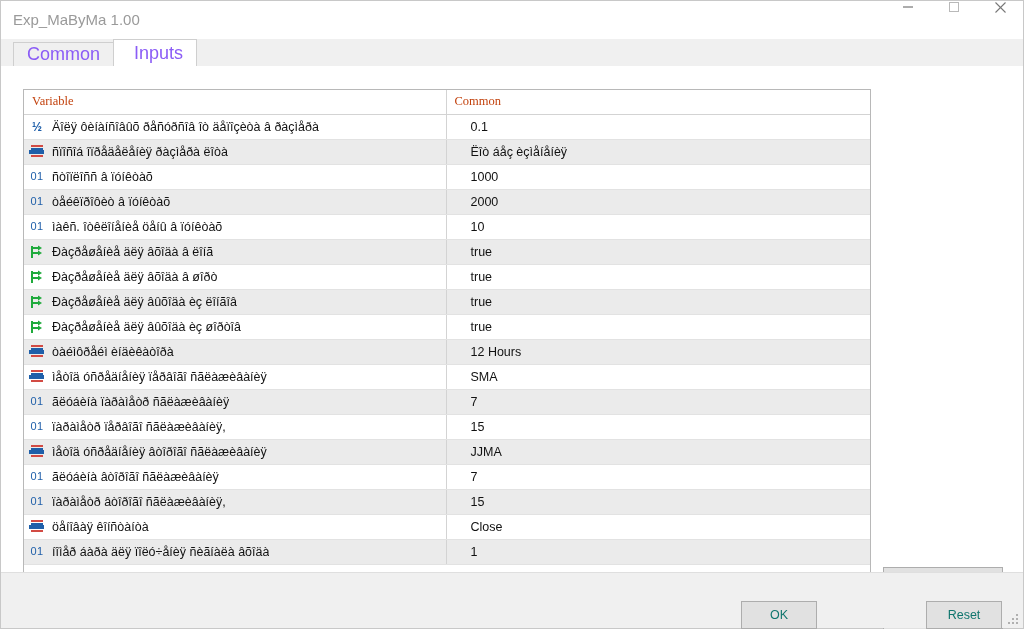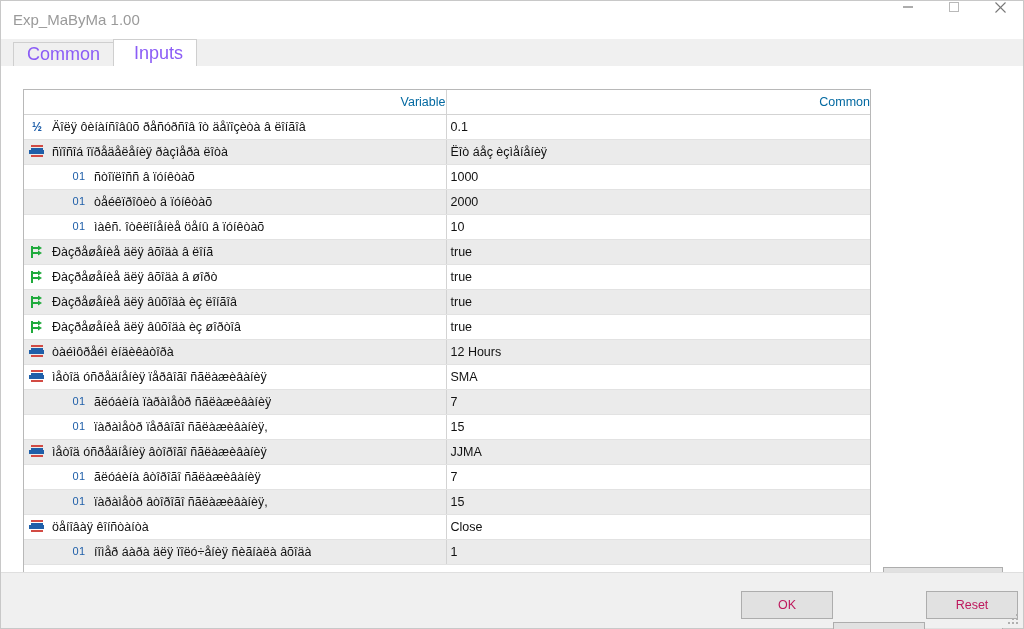--- a/index.html
+++ b/index.html
@@ -84,58 +84,58 @@
     table-layout: fixed;
     font-size: 12.5px;
     color: #111;
   }
   table#grid col.c1 { width: 422px; }
   table#grid col.c2 { width: 424px; }
   #grid thead th {
     height: 24px;
     font-weight: normal;
     font-size: 12.5px;
-    text-align: right;
-    color: #0369a1;
+    text-align: left;
+    color: #c2410c;
     background: #ffffff;
     padding: 0 0 0 8px;
     border-bottom: 1px solid #d3d3d3;
     border-right: 1px solid #d3d3d3;
+    font-family: Liberation Serif, serif;
   }
   #grid thead th.last { border-right: none; }
   #grid tbody td {
     height: 25px;
     padding: 0;
     border-bottom: 1px solid #e2e2e2;
     vertical-align: middle;
     overflow: hidden; white-space: nowrap;
   }
   #grid tbody td.var {
     border-right: 1px solid #d3d3d3;
     padding-left: 5px;
   }
-  #grid tbody td.val { padding-left: 4px; }
+  #grid tbody td.val { padding-left: 24px; }
   #grid tbody tr.alt td { background: #ebebeb; }
   .varcell { display: flex; align-items: center; gap: 7px; }
   .vname { overflow: hidden; text-overflow: clip; white-space: nowrap; }
   
   .tico {
     width: 16px; height: 16px; flex: 0 0 16px;
     display: flex; align-items: center; justify-content: center;
     position: relative;
   }
   .ico-double {
     font-size: 12px; color: #1f5fa9; font-weight: bold;
     line-height: 1;
   }
   .ico-int {
     font-size: 11px; color: #1f5fa9;
     letter-spacing: 0.3px; line-height: 1;
     font-family: "Liberation Sans", sans-serif;
-    margin-left: 42px;
   }
   .ico-enum { width: 14px; height: 14px; position: relative; }
   .ico-enum i {
     position: absolute; left: 1px; display: block;
     background: #d24b44;
   }
   .ico-enum i.b { background: #1f5fa9; }
   .ico-bool svg { display: block; }
   
   .sidebtn {
@@ -149,25 +149,25 @@
   #btn-load { left: 882px; top: 500px; }
   #btn-save { left: 882px; top: 538px; }
   
   #footer {
     height: 56px; flex: 0 0 56px;
     background: #f0f0f0;
     border-top: 1px solid #dfdfdf;
     position: relative;
   }
   .footbtn {
-    position: absolute; top: 18px;
-    width: 92px; height: 28px;
+    position: absolute; top: 28px;
+    width: 76px; height: 28px;
     background: #e1e1e1;
     border: 1px solid #adadad;
-    font-size: 12.5px; color: #be185d;
+    font-size: 12.5px; color: #0f766e;
     display: flex; align-items: center; justify-content: center;
   }
   #btn-ok { left: 740px; }
   #btn-cancel { left: 832px; margin-top: 31px; }
   #btn-reset { left: 925px; }
   #gripper {
     position: absolute; right: 3px; bottom: 2px;
     width: 14px; height: 14px;
   }
   #gripper span {
@@ -216,21 +216,21 @@
           <tr>
             <th>Variable</th>
             <th class="last">Common</th>
           </tr>
         </thead>
         <tbody id="grid-body">
             <tr>
               <td class="var">
                 <div class="varcell">
                   <span class="tico ico-double">½</span>
-                  <span class="vname">Äîëÿ ôèíàíñîâûõ ðåñóðñîâ îò äåïîçèòà â ëîíãîâ</span>
+                  <span class="vname">Äîëÿ ôèíàíñîâûõ ðåñóðñîâ îò äåïîçèòà â ðàçìåðà</span>
                 </div>
               </td>
               <td class="val">0.1</td>
             </tr>
             <tr class="alt">
               <td class="var">
                 <div class="varcell">
                   <span class="tico">
                     <span class="ico-enum">
                       <i style="top:0px;width:12px;height:2px"></i>

